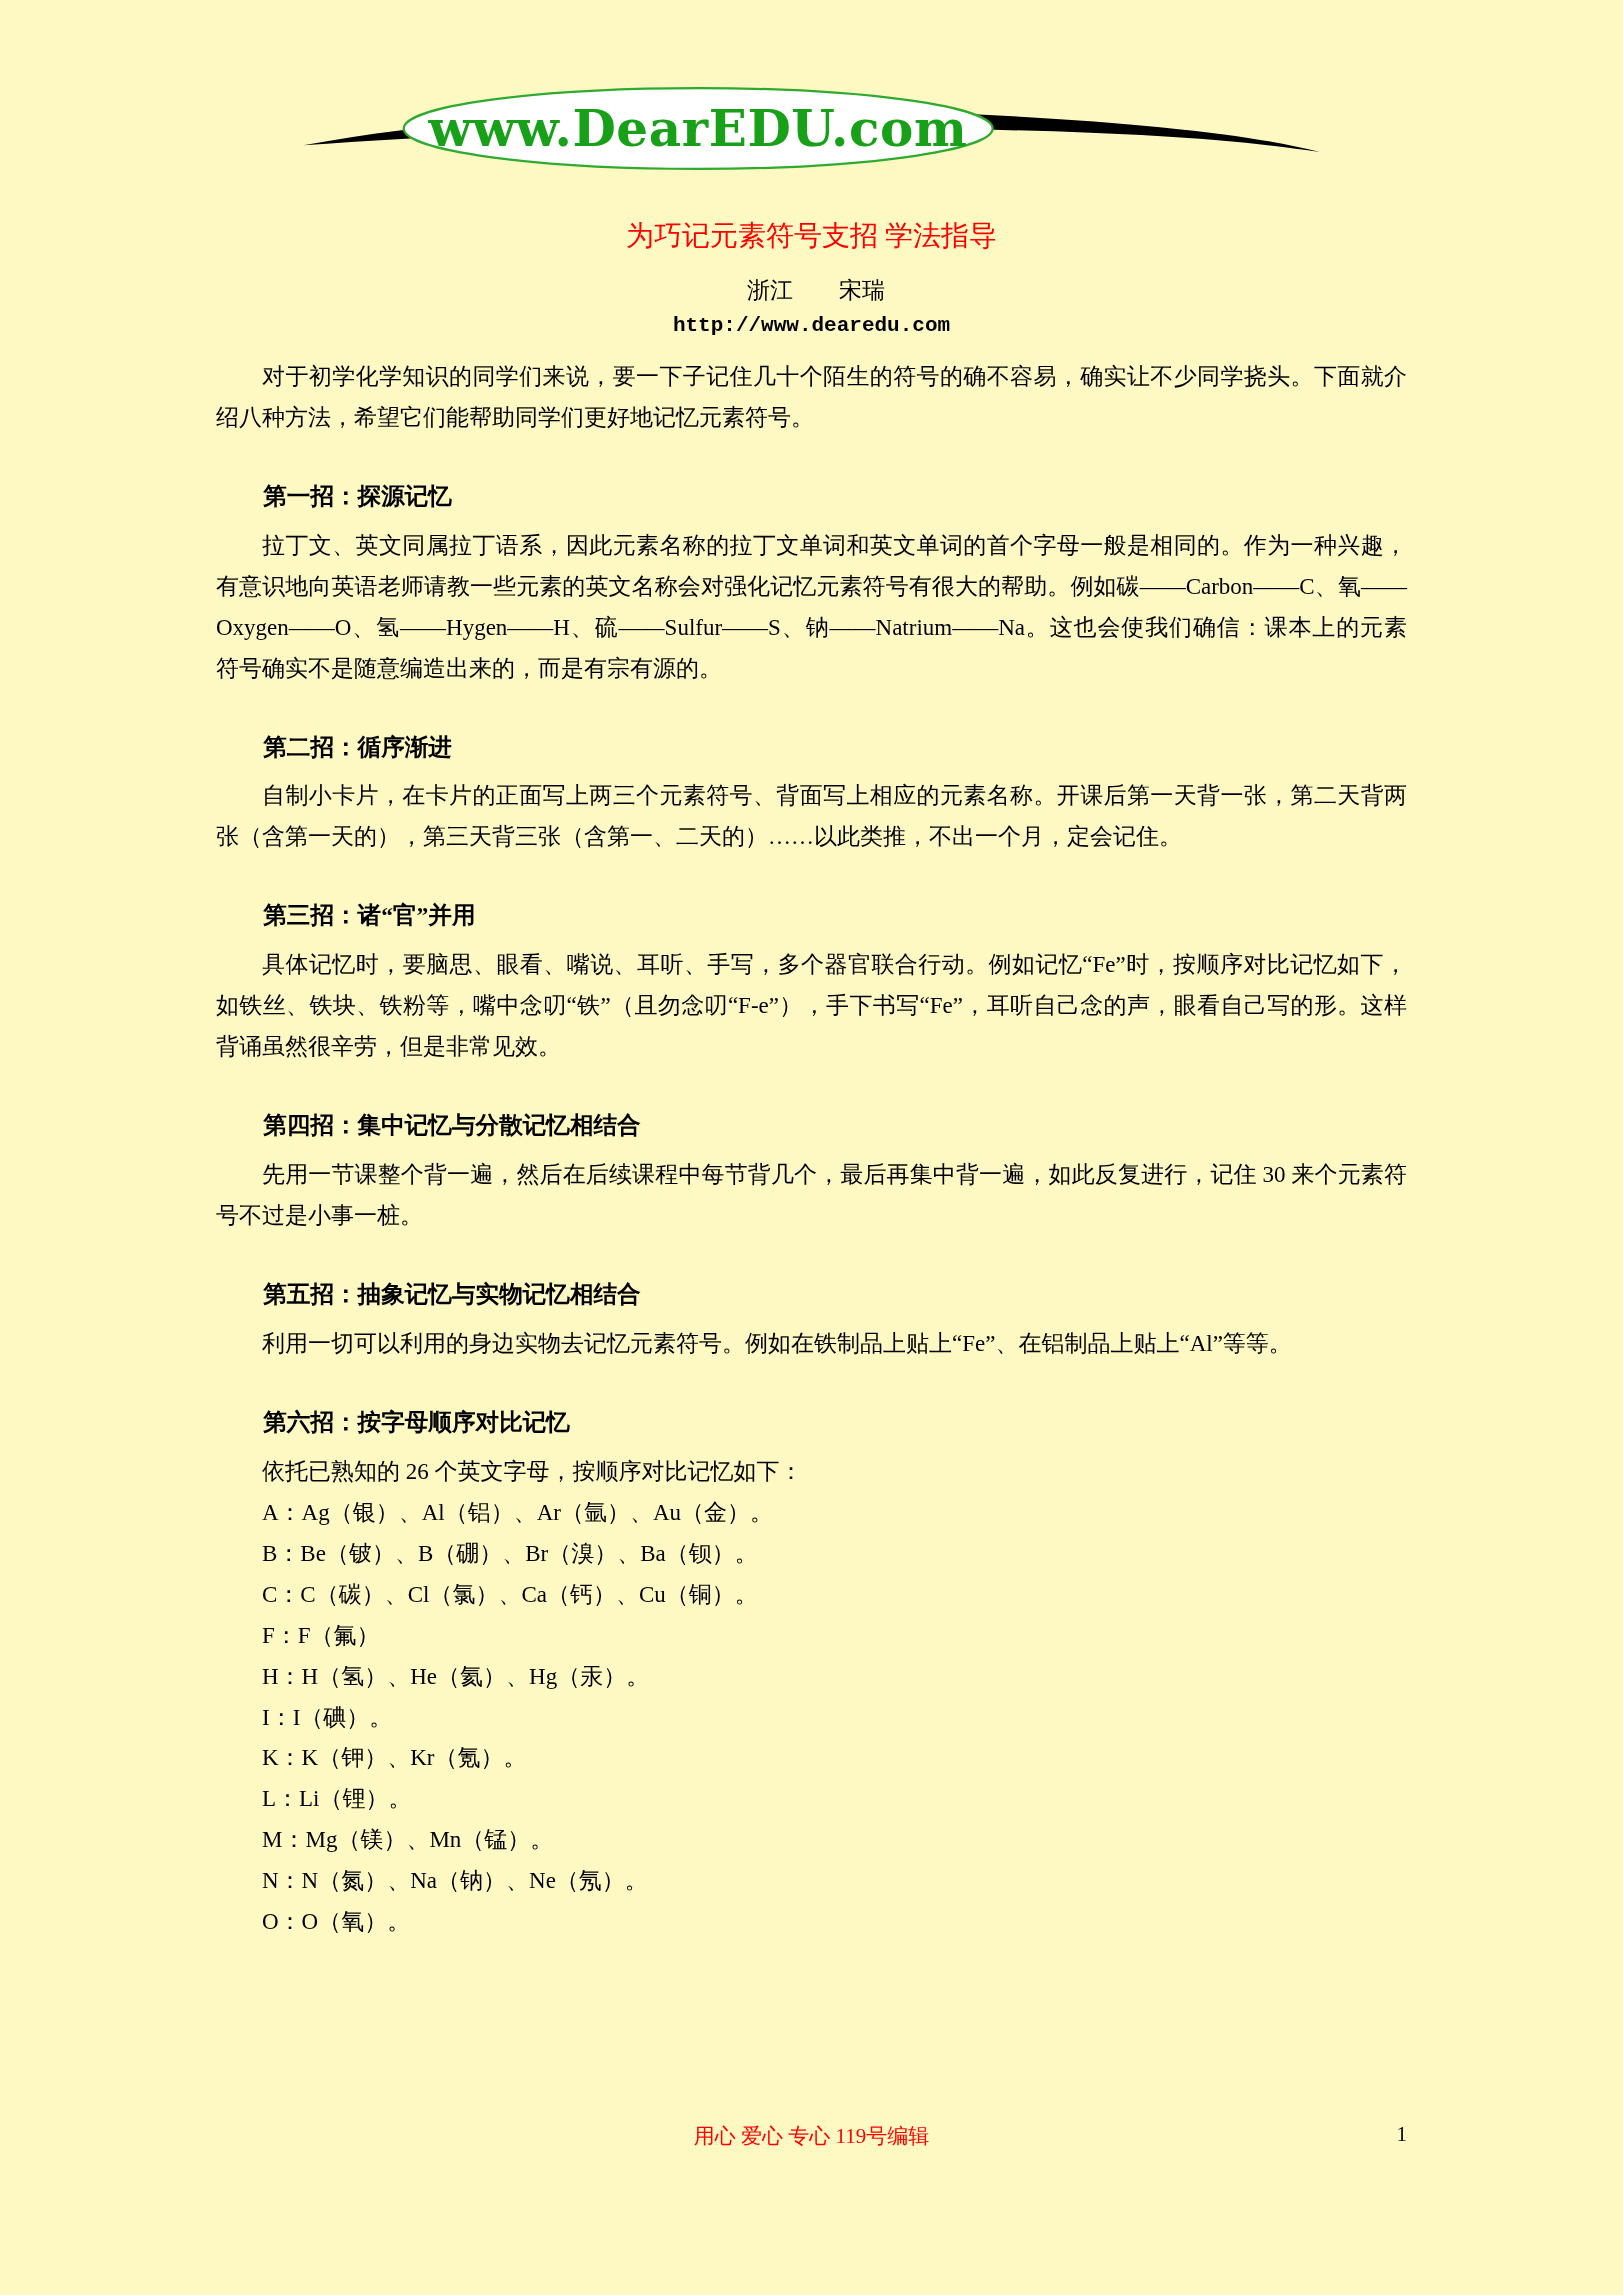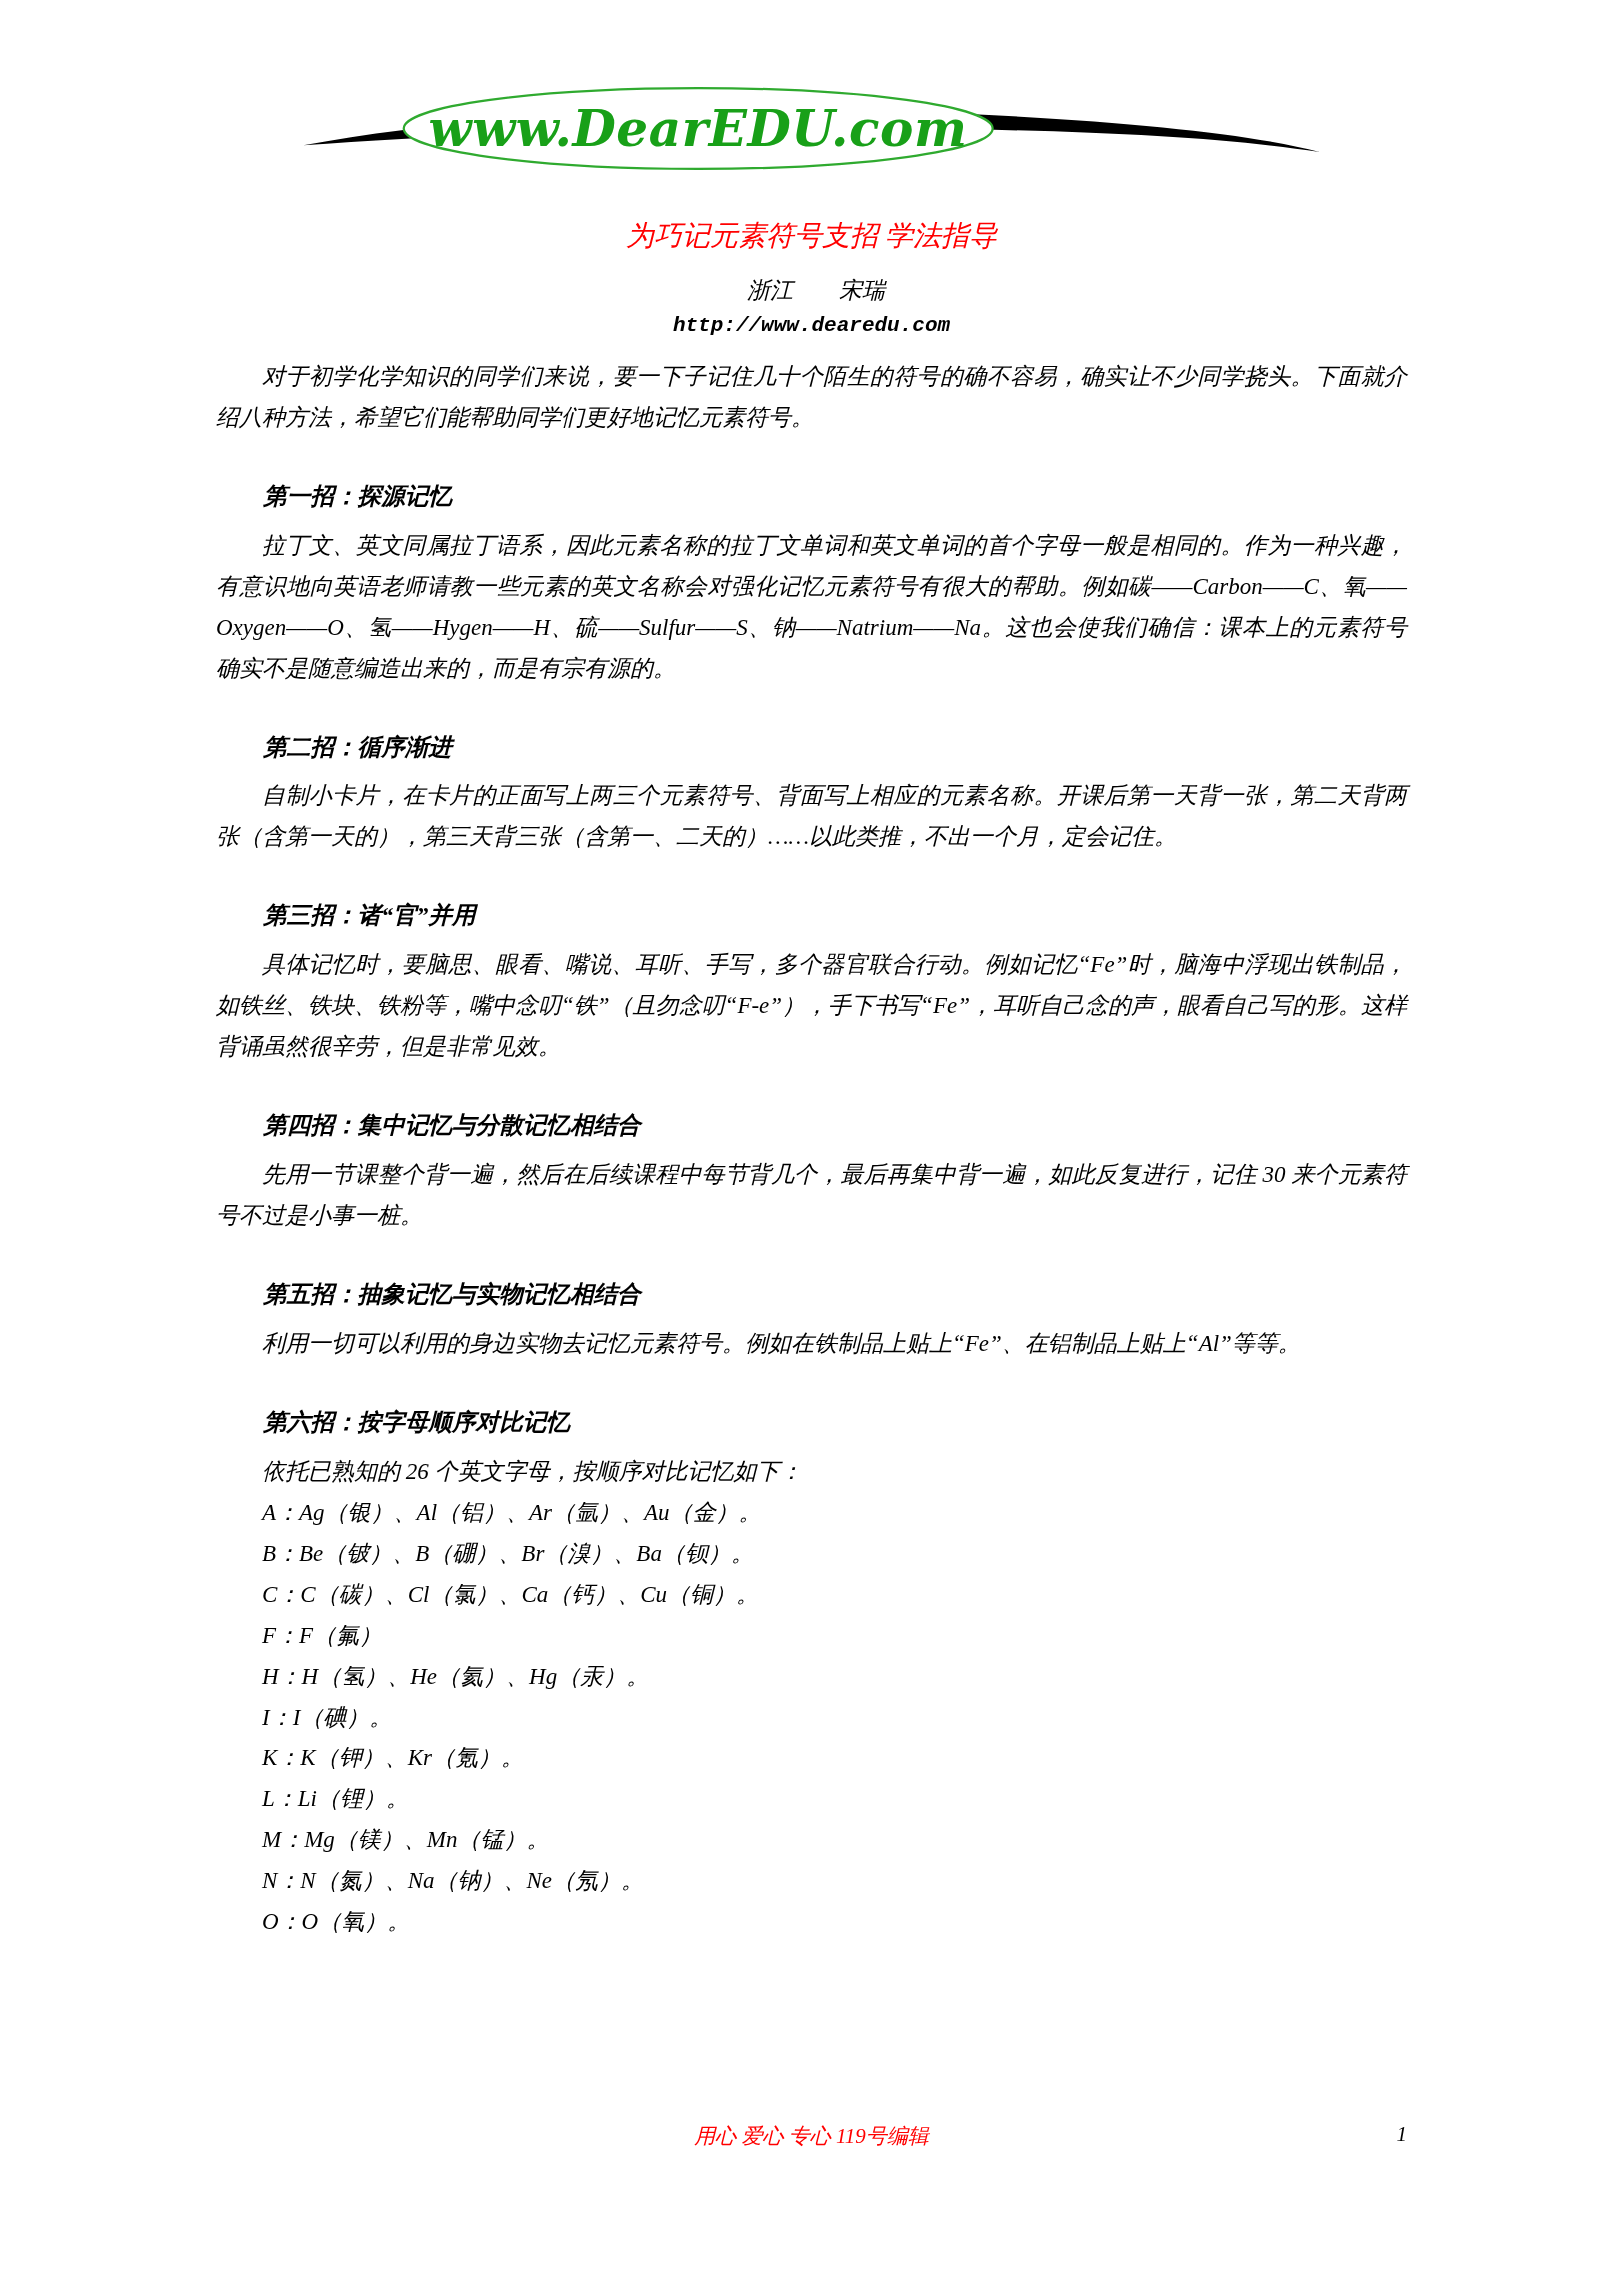--- a/index.html
+++ b/index.html
@@ -4,23 +4,22 @@
 <style>
   * { margin: 0; padding: 0; box-sizing: border-box; }
   html, body { background: #888; }
   body { font-family: "Liberation Serif", "DejaVu Serif", serif; color: #000; }
 
   .page {
     position: relative;
     width: 1623px;
     height: 2295px;
     margin: 0 auto;
-    background: #ffffff;
+    background: #fef9c3;
     overflow: hidden;
-    font-style: italic;
   }
 
   
   .banner {
     position: relative;
     width: 1023px;
     height: 99px;
     margin: 79px auto 0;
   }
   .banner svg { position: absolute; left: 0; top: 0; width: 100%; height: 100%; }
@@ -126,21 +125,21 @@
 
     <p class="para">对于初学化学知识的同学们来说，要一下子记住几十个陌生的符号的确不容易，确实让不少同学挠头。下面就介绍八种方法，希望它们能帮助同学们更好地记忆元素符号。</p>
 
     <h2 class="sec-heading">第一招：探源记忆</h2>
     <p class="sec-body">拉丁文、英文同属拉丁语系，因此元素名称的拉丁文单词和英文单词的首个字母一般是相同的。作为一种兴趣，有意识地向英语老师请教一些元素的英文名称会对强化记忆元素符号有很大的帮助。例如碳——Carbon——C、氧——Oxygen——O、氢——Hygen——H、硫——Sulfur——S、钠——Natrium——Na。这也会使我们确信：课本上的元素符号确实不是随意编造出来的，而是有宗有源的。</p>
 
     <h2 class="sec-heading">第二招：循序渐进</h2>
     <p class="sec-body">自制小卡片，在卡片的正面写上两三个元素符号、背面写上相应的元素名称。开课后第一天背一张，第二天背两张（含第一天的），第三天背三张（含第一、二天的）……以此类推，不出一个月，定会记住。</p>
 
     <h2 class="sec-heading">第三招：诸“官”并用</h2>
-    <p class="sec-body">具体记忆时，要脑思、眼看、嘴说、耳听、手写，多个器官联合行动。例如记忆“Fe”时，脑海中浮现出铁制品，如铁丝、铁块、铁粉等，嘴中念叨“铁”（且勿念叨“F-e”），手下书写“Fe”，耳听自己念的声，眼看自己写的形。这样背诵虽然很辛劳，但是非常见效。</p>
+    <p class="sec-body">具体记忆时，要脑思、眼看、嘴说、耳听、手写，多个器官联合行动。例如记忆“Fe”时，按顺序对比记忆如下，如铁丝、铁块、铁粉等，嘴中念叨“铁”（且勿念叨“F-e”），手下书写“Fe”，耳听自己念的声，眼看自己写的形。这样背诵虽然很辛劳，但是非常见效。</p>
 
     <h2 class="sec-heading">第四招：集中记忆与分散记忆相结合</h2>
     <p class="sec-body">先用一节课整个背一遍，然后在后续课程中每节背几个，最后再集中背一遍，如此反复进行，记住 30 来个元素符号不过是小事一桩。</p>
 
     <h2 class="sec-heading">第五招：抽象记忆与实物记忆相结合</h2>
     <p class="sec-body">利用一切可以利用的身边实物去记忆元素符号。例如在铁制品上贴上“Fe”、在铝制品上贴上“Al”等等。</p>
 
     <h2 class="sec-heading">第六招：按字母顺序对比记忆</h2>
     <p class="sec-body">依托已熟知的 26 个英文字母，按顺序对比记忆如下：</p>
 

